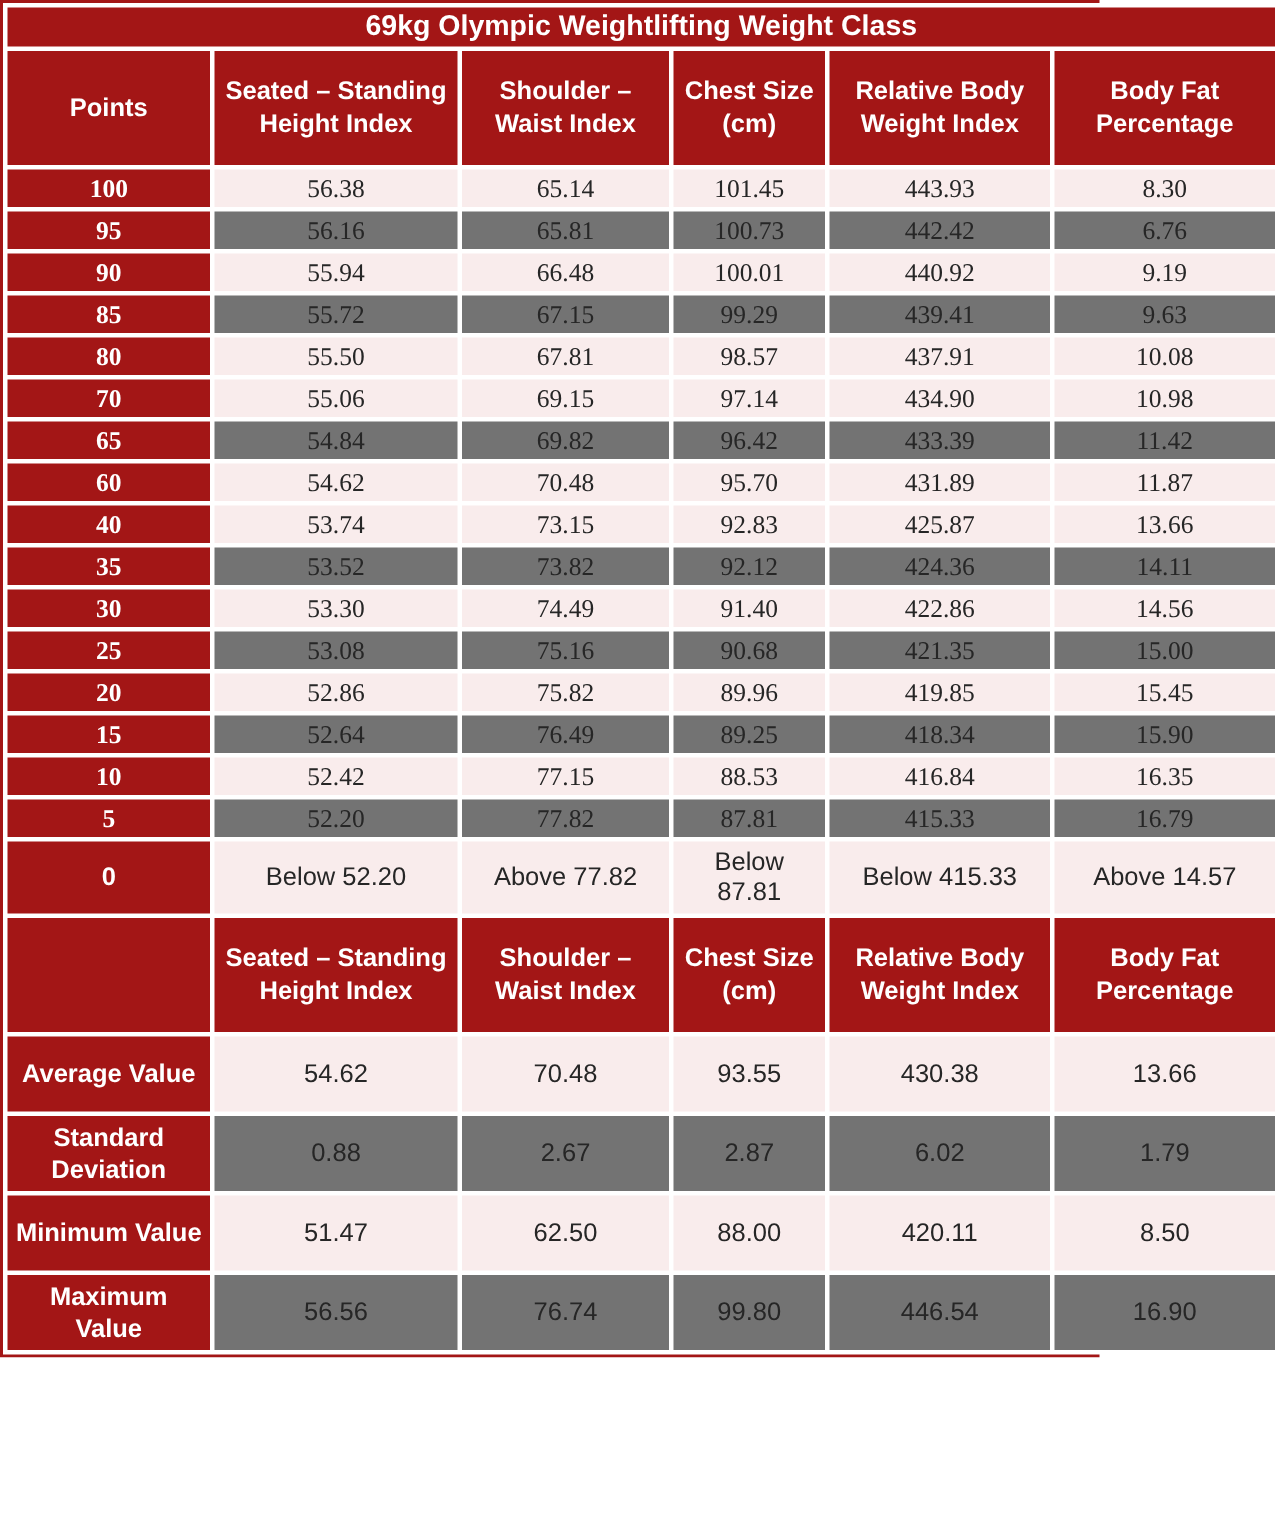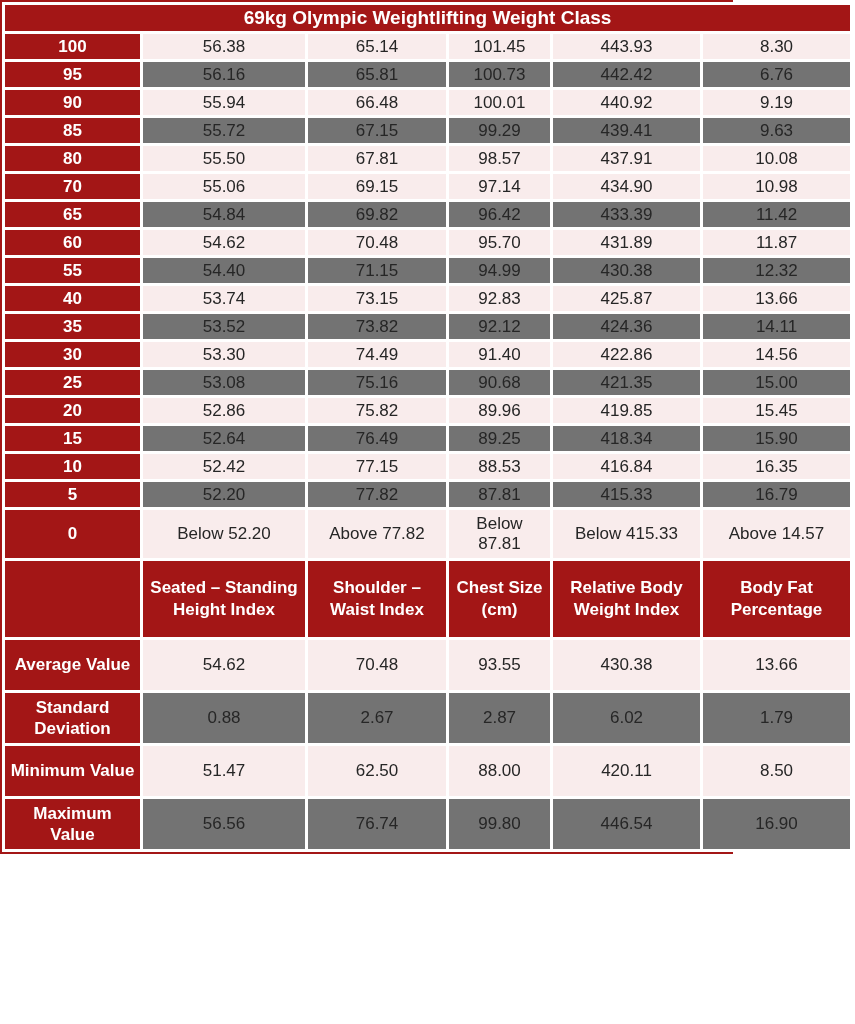--- a/index.html
+++ b/index.html
@@ -45,21 +45,21 @@
     font-weight:bold;
     font-size:17px;
   }
   td.val{
     color:#262626;
     font-size:17px;
     font-weight:normal;
   }
   tr.light td.val{background:#F9ECEC;}
   tr.dark  td.val{background:#737373;}
-  tr.data-row{height:25px;}
+  tr.data-row{height:25px;font-family:Liberation Serif, serif;}
   tr.zero-row{height:48px;}
   tr.stat-row{height:50px;margin-left:43px;}
   .stat-label{line-height:1.25;}
 </style>
 </head>
 <body>
 
 <div class="wrap">
   <table>
     <colgroup>
@@ -67,20 +67,28 @@
       <col style="width:162px">
       <col style="width:138px">
       <col style="width:101px">
       <col style="width:147px">
       <col style="width:147px">
     </colgroup>
     <thead>
       <tr>
         <th class="title-cell" colspan="6">69kg Olympic Weightlifting Weight Class</th>
       </tr>
+      <tr id="header-row-top">
+          <th class="hdr">Points</th>
+          <th class="hdr">Seated – Standing Height Index</th>
+          <th class="hdr">Shoulder – Waist Index</th>
+          <th class="hdr">Chest Size (cm)</th>
+          <th class="hdr">Relative Body Weight Index</th>
+          <th class="hdr">Body Fat Percentage</th>
+        </tr>
     </thead>
     <tbody id="points-body">
         <tr class="light data-row">
           <th class="pts">100</th>
           <td class="val">56.38</td>
           <td class="val">65.14</td>
           <td class="val">101.45</td>
           <td class="val">443.93</td>
           <td class="val">8.30</td>
         </tr>
@@ -132,28 +140,20 @@
           <td class="val">433.39</td>
           <td class="val">11.42</td>
         </tr>
         <tr class="light data-row">
           <th class="pts">60</th>
           <td class="val">54.62</td>
           <td class="val">70.48</td>
           <td class="val">95.70</td>
           <td class="val">431.89</td>
           <td class="val">11.87</td>
-        </tr>
-        <tr class="dark data-row">
-          <th class="pts">55</th>
-          <td class="val">54.40</td>
-          <td class="val">71.15</td>
-          <td class="val">94.99</td>
-          <td class="val">430.38</td>
-          <td class="val">12.32</td>
         </tr>
         <tr class="light data-row">
           <th class="pts">40</th>
           <td class="val">53.74</td>
           <td class="val">73.15</td>
           <td class="val">92.83</td>
           <td class="val">425.87</td>
           <td class="val">13.66</td>
         </tr>
         <tr class="dark data-row">

